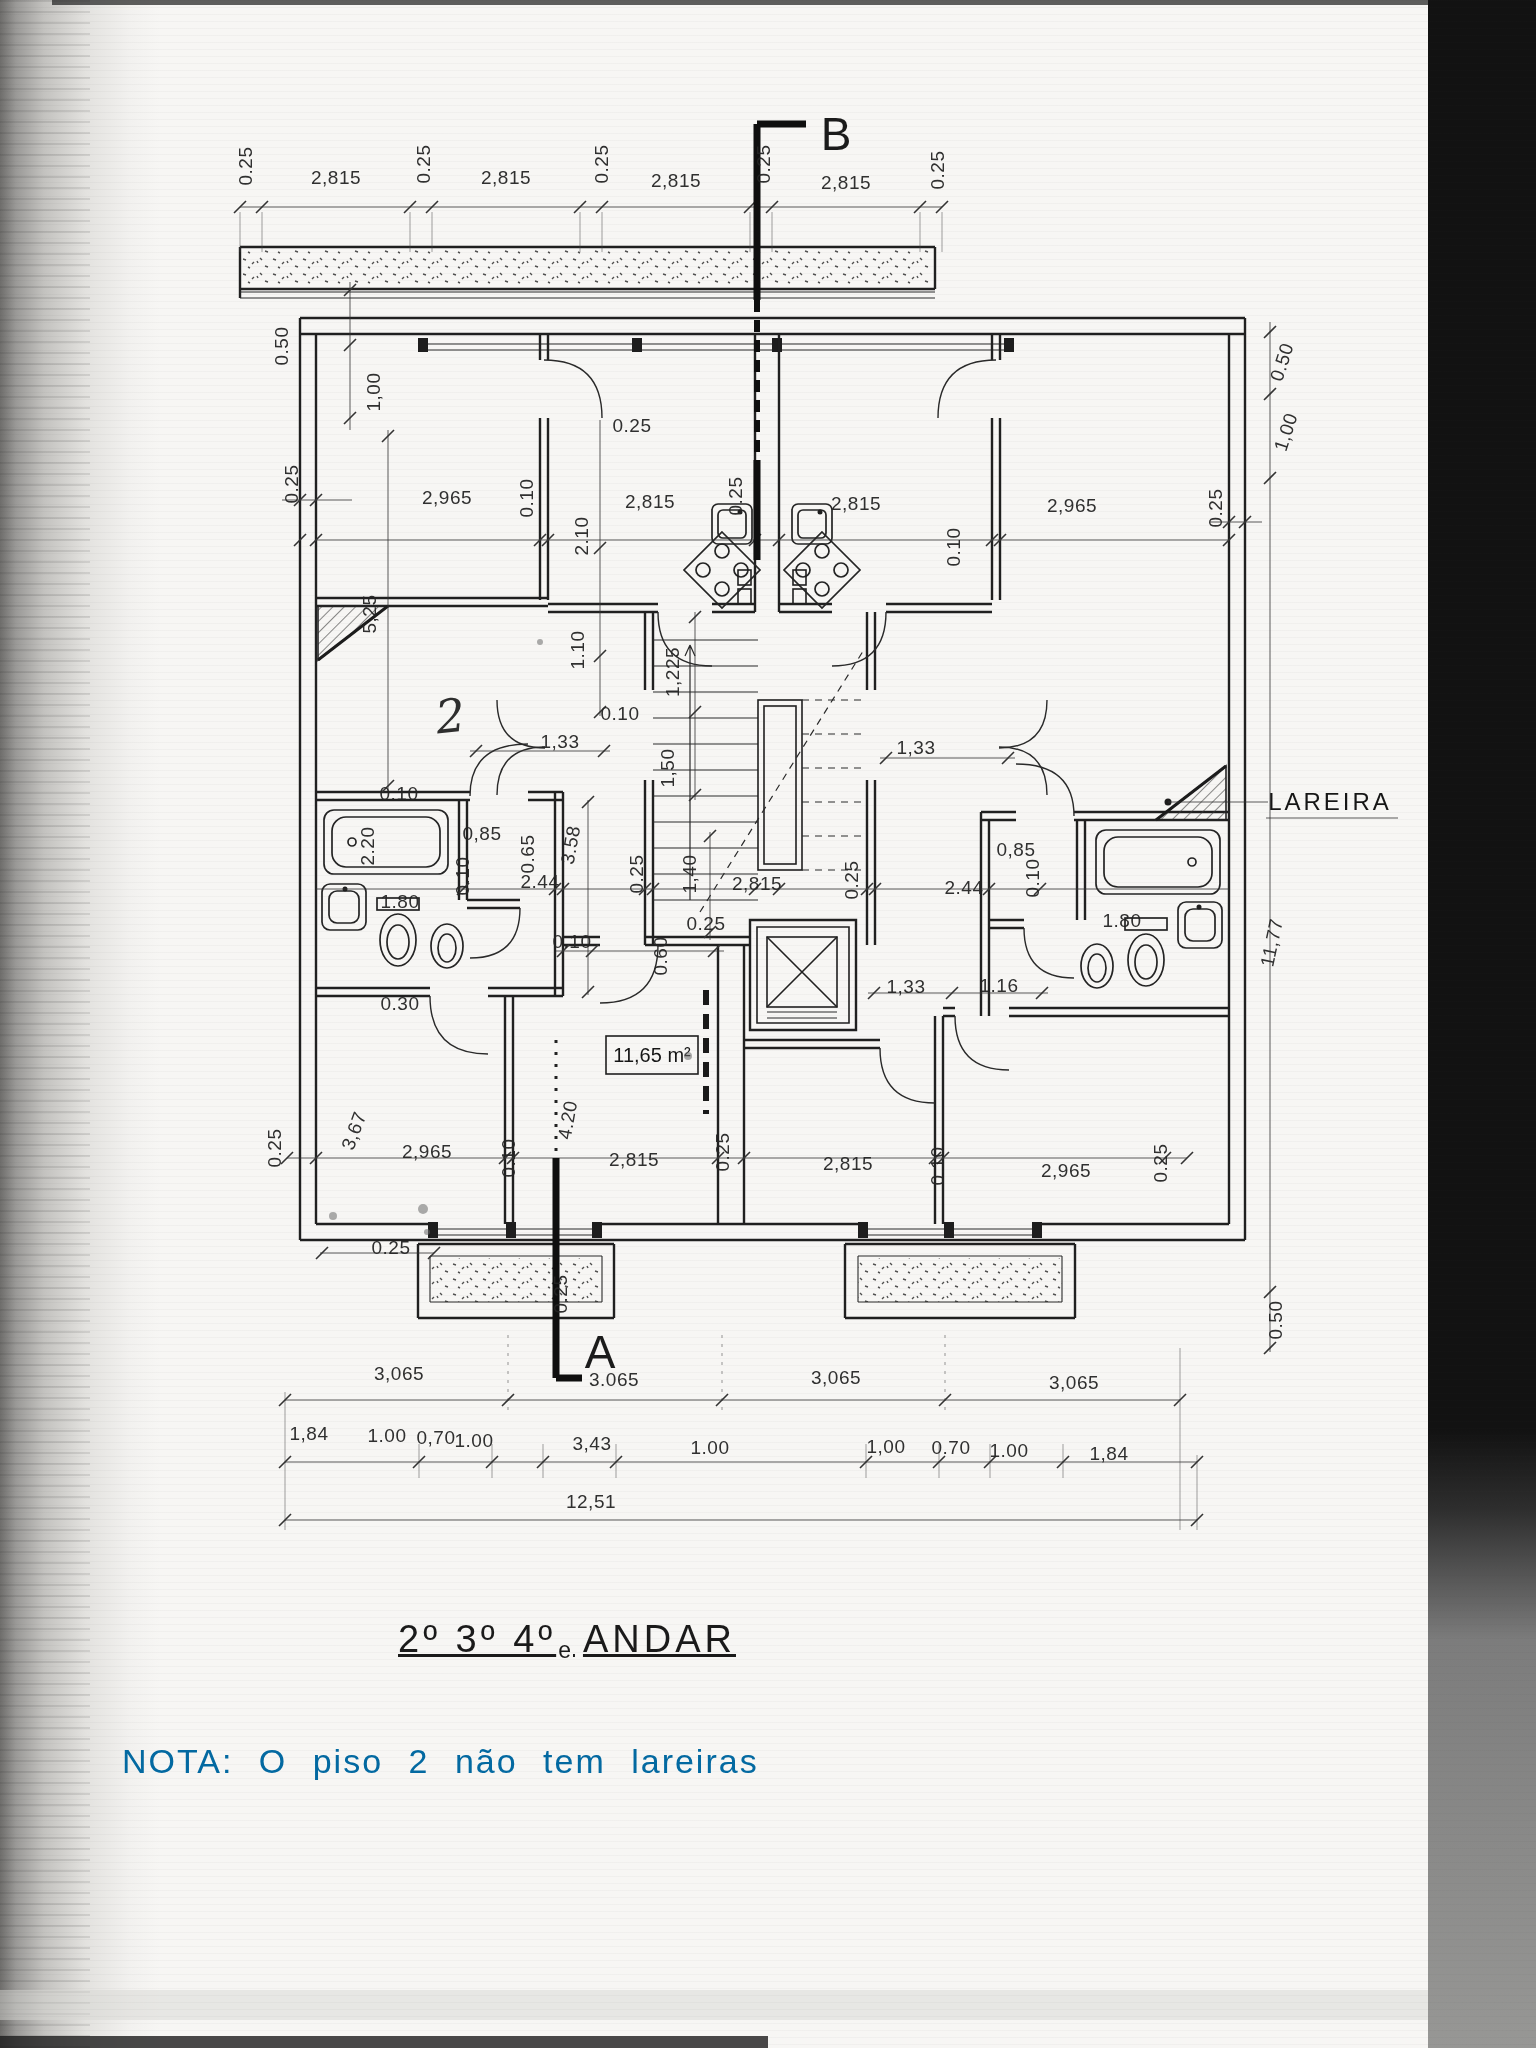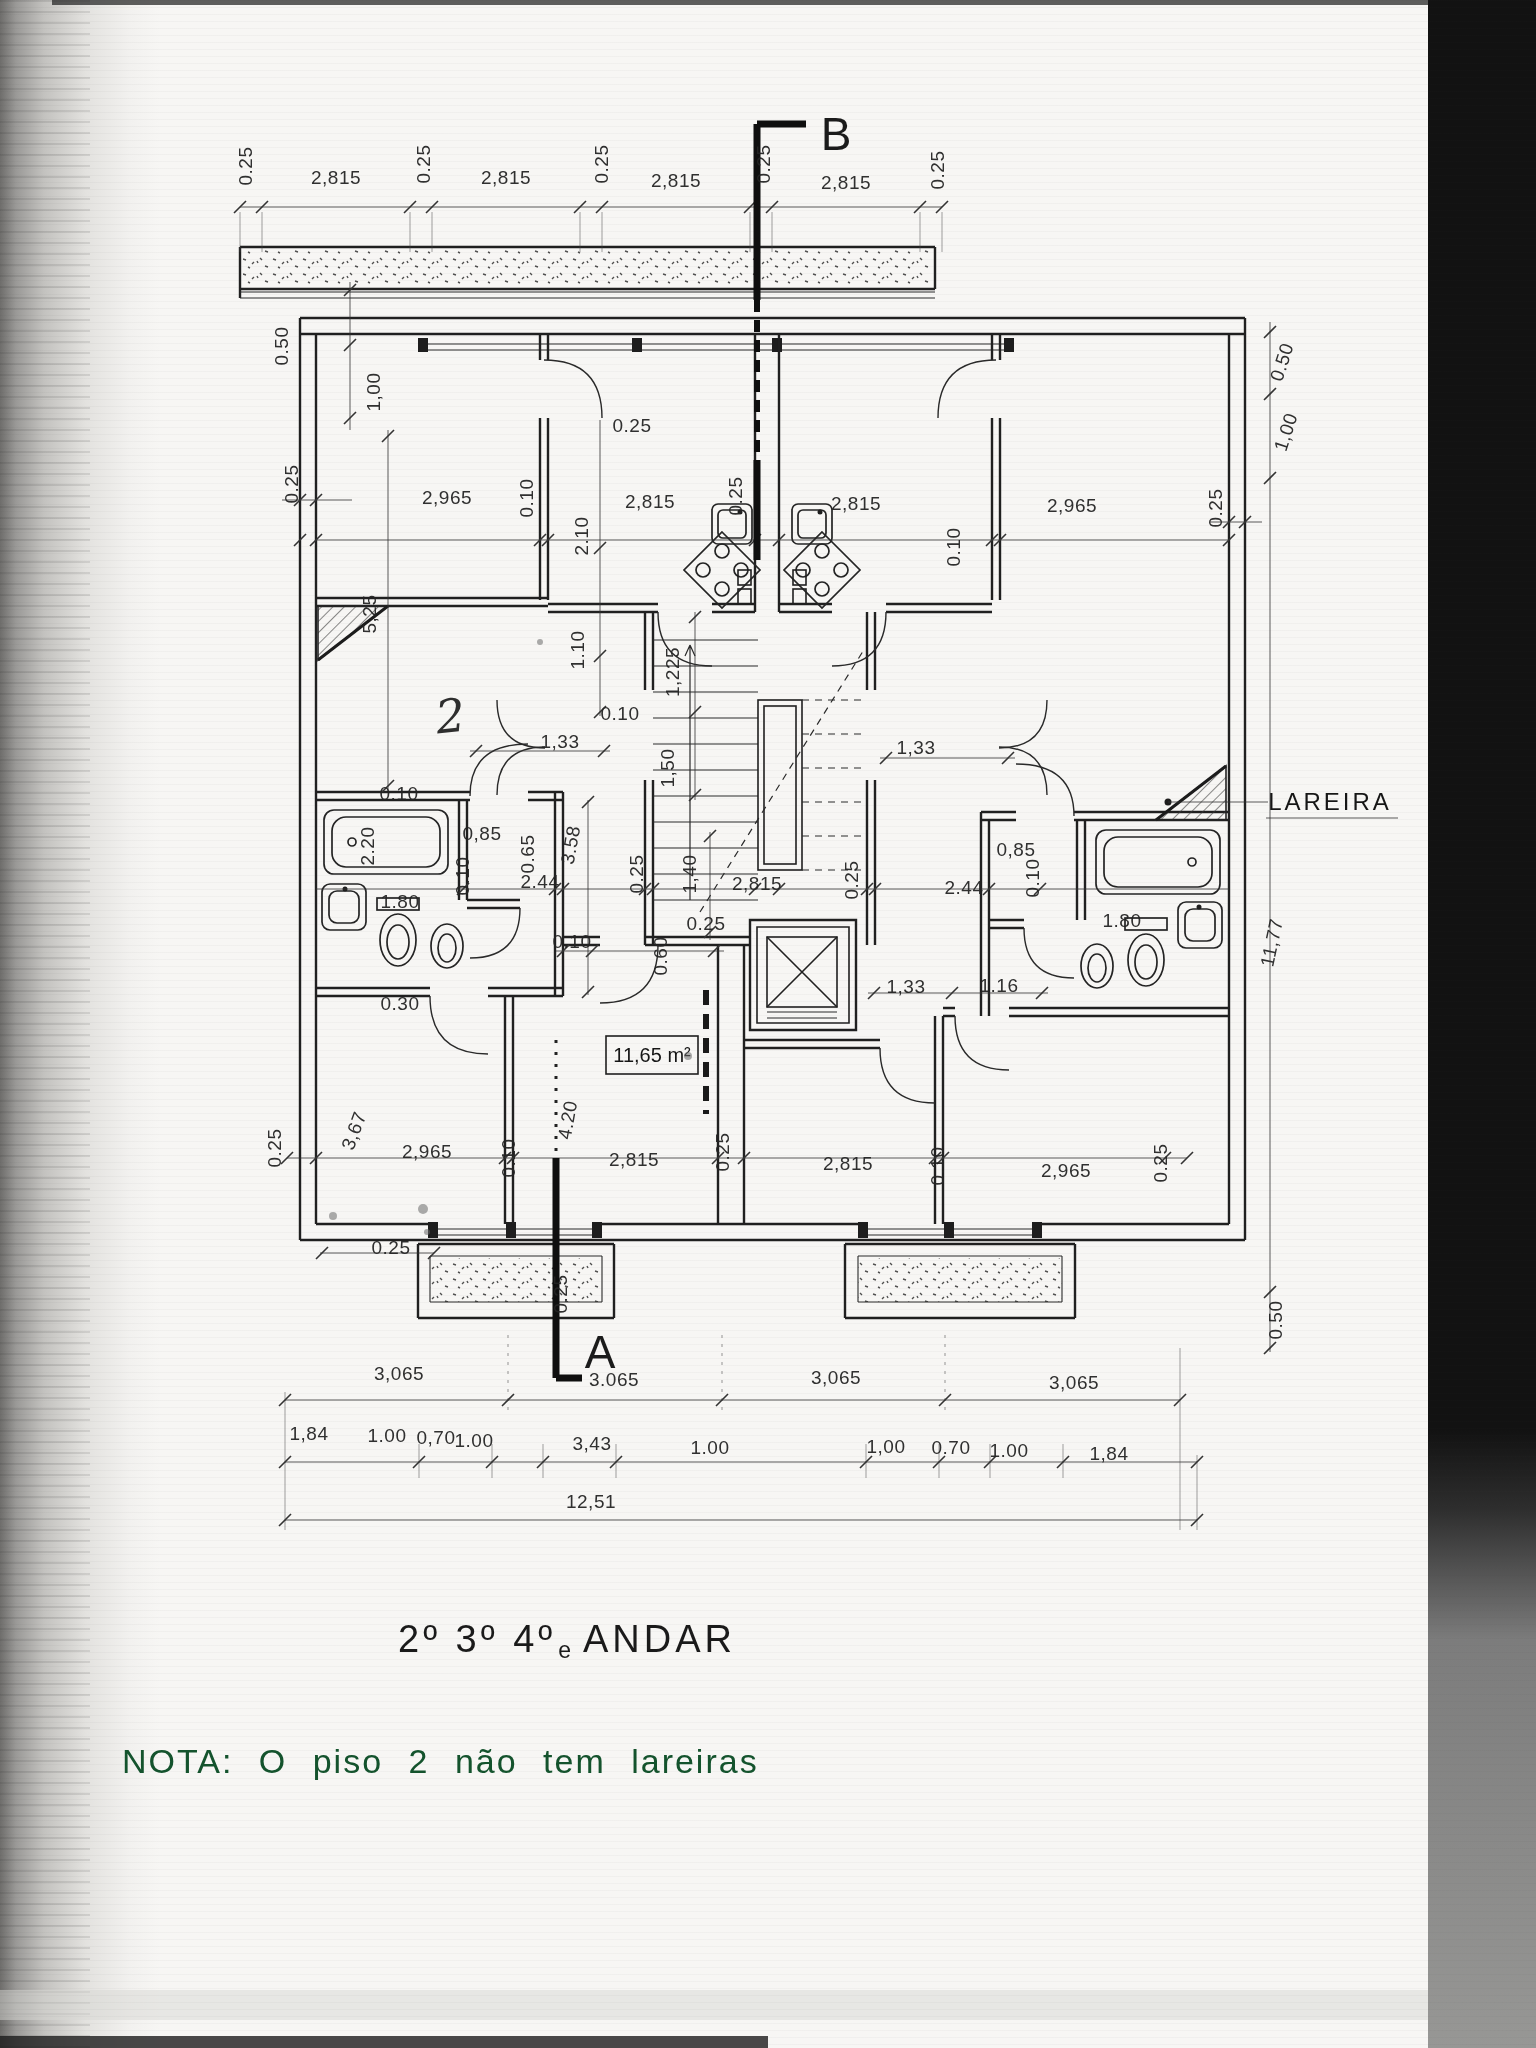--- a/index.html
+++ b/index.html
@@ -47,25 +47,25 @@
   .duct{ stroke:#1a1a1a; stroke-width:6; fill:none; stroke-dasharray:15 9; }
   .fx  { stroke:#242424; stroke-width:1.7; fill:none; }
   .fill{ fill:#1e1e1e; stroke:none; }
   .arc { stroke:#2a2a2a; stroke-width:1.4; fill:none; }
   .tread { stroke:#2a2a2a; stroke-width:1.2; fill:none; }
   .dashl { stroke:#2a2a2a; stroke-width:1.2; fill:none; stroke-dasharray:7 6; }
   .blob { fill:#6a6a6a; opacity:.55; }
   
   .title-block {
     position:absolute; left:398px; top:1618px; font-size:38px; color:#1a1a1a;
-    letter-spacing:4px; white-space:nowrap;
+    letter-spacing:4px; white-space:nowrap;text-decoration:underline;
   }
   .title-block .sub { font-size:23px; vertical-align:-6px; margin:0 8px 0 2px; }
   .note-block {
-    position:absolute; left:122px; top:1742px; font-size:34px; color:#14532d;
+    position:absolute; left:122px; top:1742px; font-size:34px; color:#0369a1;
     letter-spacing:2px; word-spacing:14px; white-space:nowrap;
   }
 </style>
 </head>
 <body>
 
 <div class="scan-left"></div>
 <div class="scan-left-streaks"></div>
 <div class="scan-right"></div>
 <div class="scan-top"></div>

